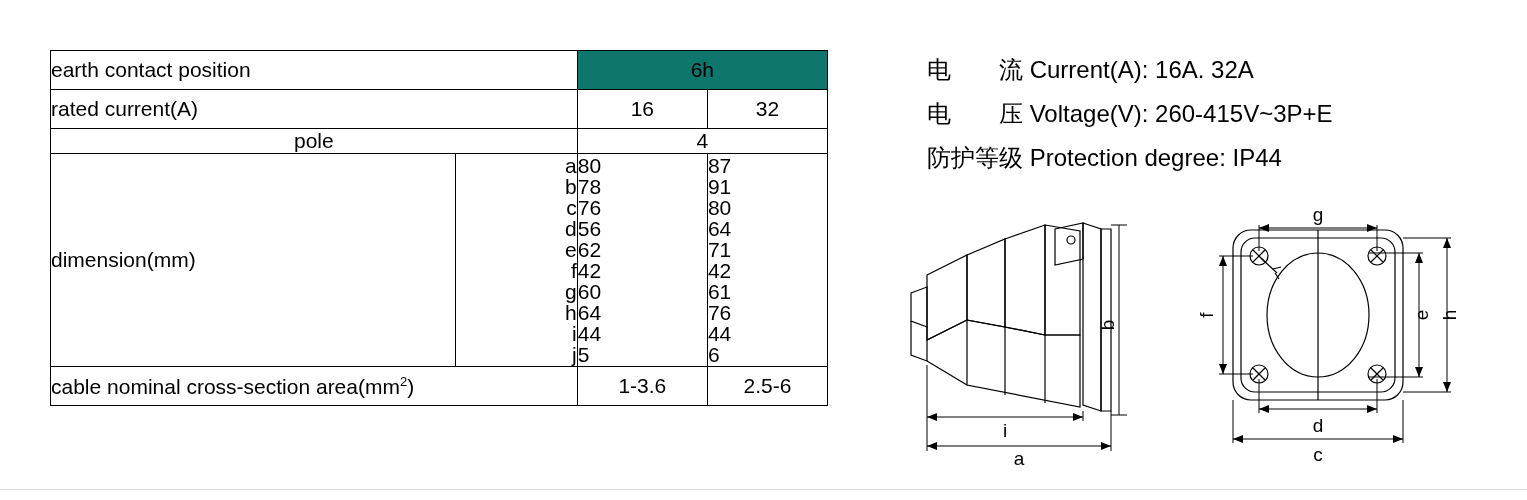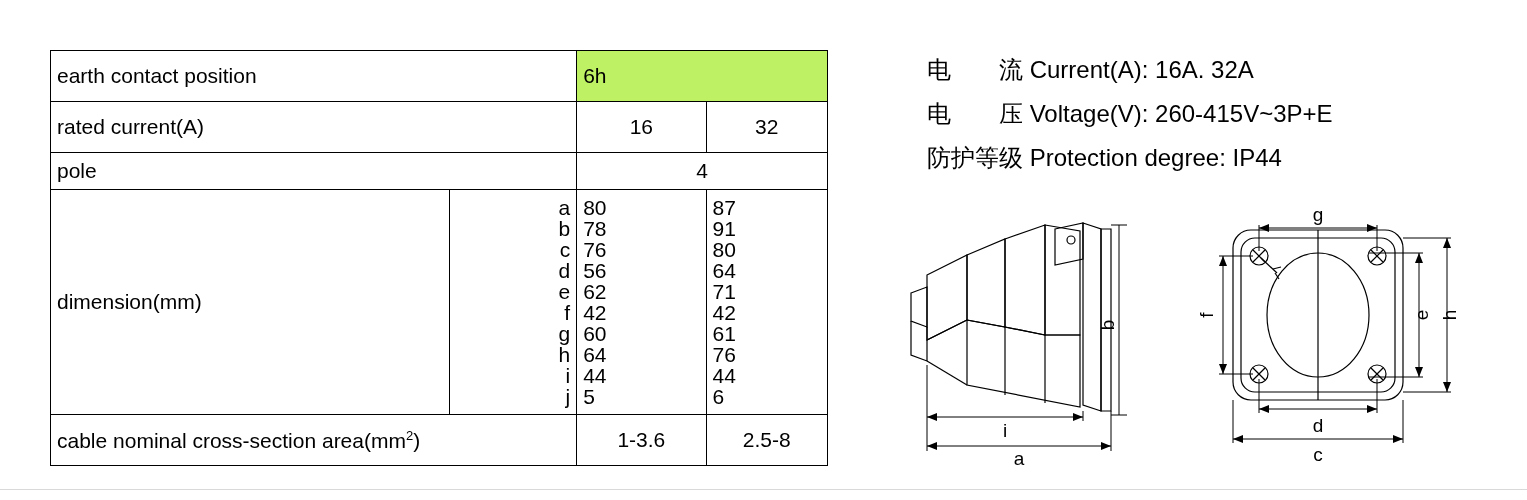--- a/index.html
+++ b/index.html
@@ -11,31 +11,31 @@
   .sheet{position:absolute;left:0;top:0;width:1527px;height:500px;}
 
   
   .spec-table{
     position:absolute;left:50px;top:50px;width:778px;
     border-collapse:collapse;
   }
   .spec-table td{
     border:1px solid #000;
     font-size:21px;
-    padding:6px;
+    padding:0;
     vertical-align:middle;
   }
   .cell-label{
     padding-left:8px;height:38px;white-space:nowrap;
   }
   .red-cell{
-    background:#bef264;text-align:left;font-size:21px;height:38px;
+    background:#0f766e;text-align:center;font-size:21px;height:38px;
   }
   .ctr{text-align:center;}
-  .rt{text-align:left;padding-right:10px;}
+  .rt{text-align:center;padding-right:10px;}
   .dim-label-cell{
     padding-left:8px;vertical-align:top;padding-top:4px;white-space:nowrap;
   }
   .letters{
     text-align:right;padding-right:10px;line-height:21px;font-size:20px;
     vertical-align:top;padding-top:4px;
   }
   .vals{
     text-align:left;line-height:21px;font-size:20px;
     vertical-align:top;padding-top:4px;margin-top:36px;
@@ -113,21 +113,21 @@
             <div>76</div>
             <div>44</div>
             <div>6</div>
           </td>
     </tr>
     <tr>
       <td class="cell-label" colspan="2">
         <span>cable nominal cross-section area(mm</span><span class="sub">2</span><span>)</span>
       </td>
       <td class="ctr">1-3.6</td>
-      <td class="ctr">2.5-8</td>
+      <td class="ctr">2.5-6</td>
     </tr>
   </tbody>
     </table>
 
   <div class="info">
     <div>
       <span>电</span><span class="sp"></span><span>流</span>
       <span>Current(A): 16A. 32A</span>
     </div>
     <div>

